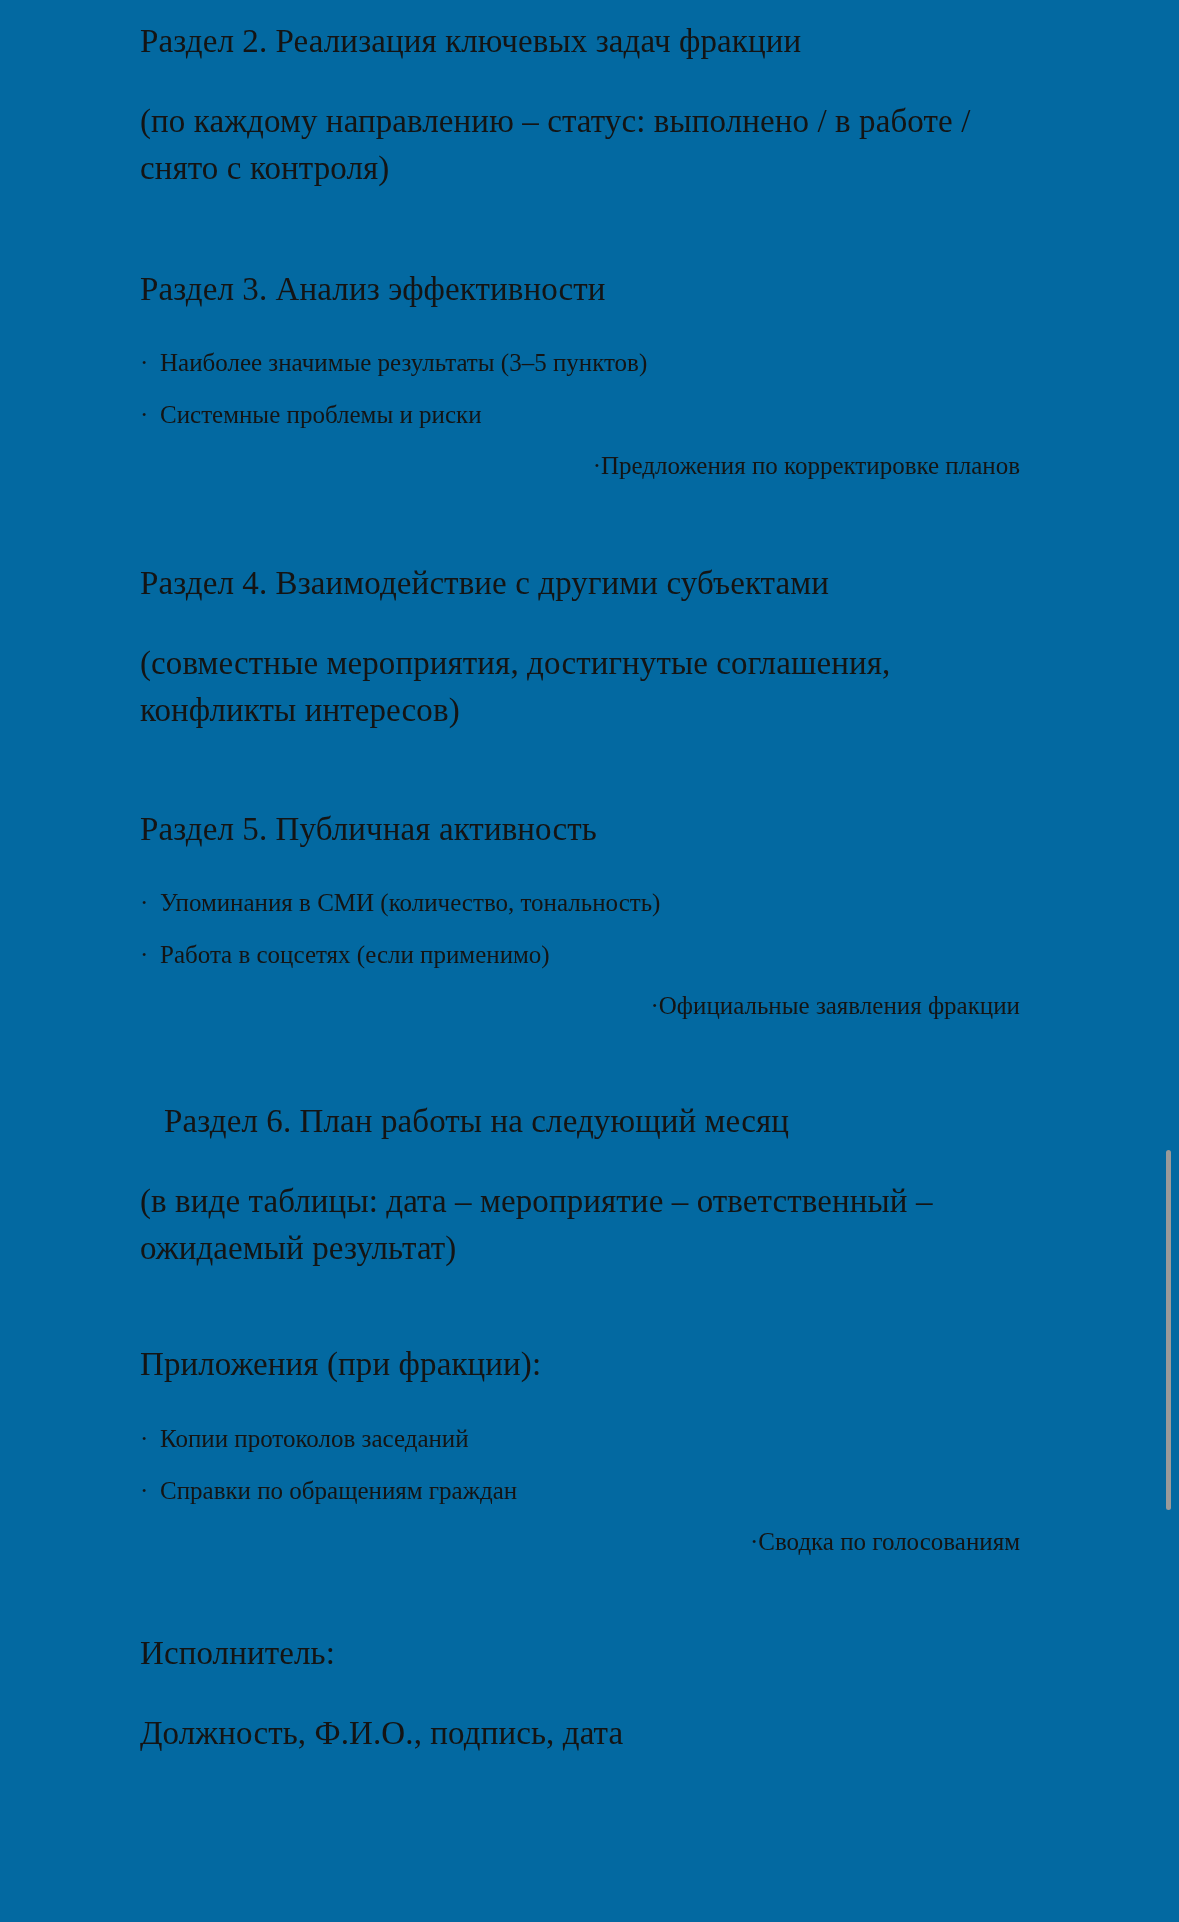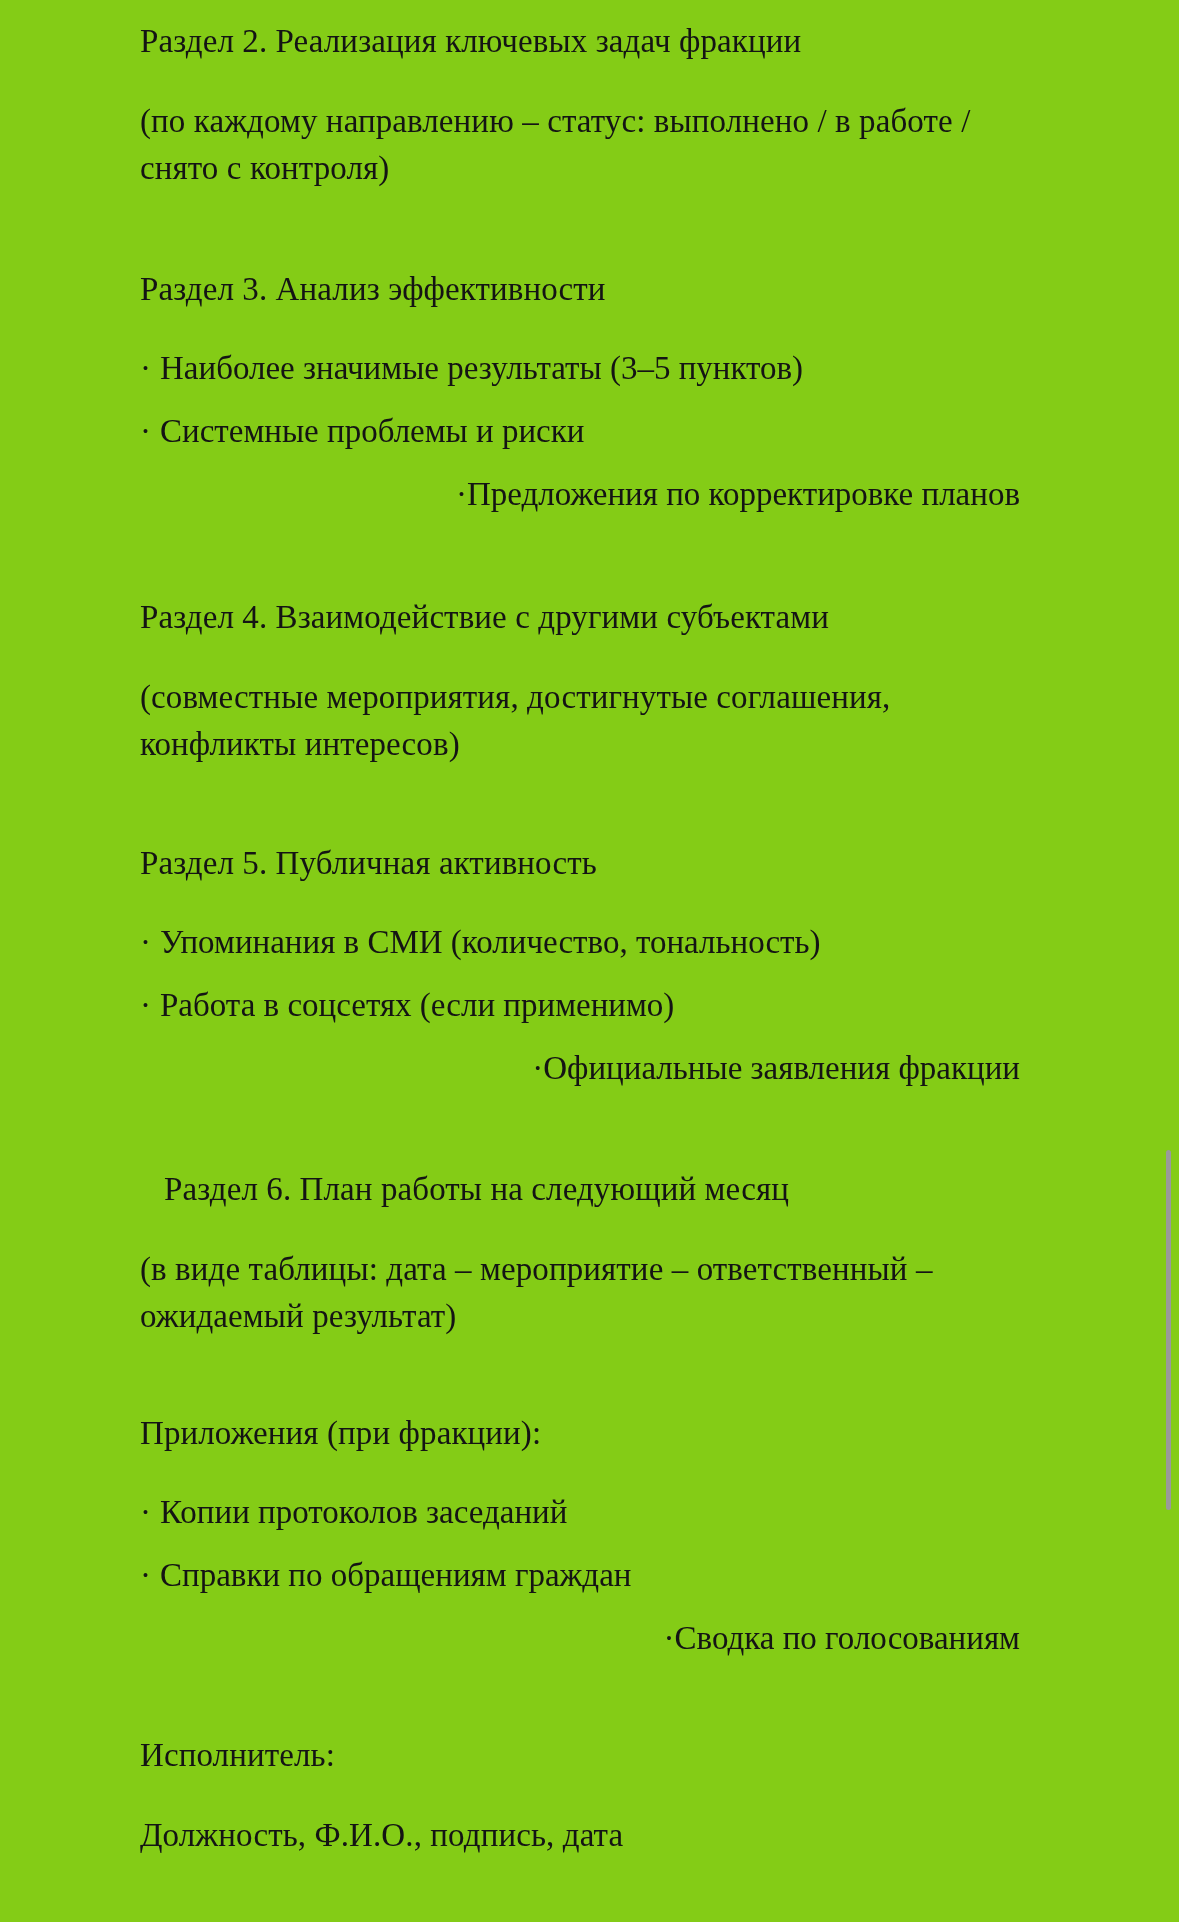--- a/index.html
+++ b/index.html
@@ -12,21 +12,21 @@
     height: 1922px;
     position: relative;
     overflow: hidden;
     font-family: "Liberation Serif", "DejaVu Serif", serif;
     color: #111111;
   }
 
   .page {
     position: absolute;
     inset: 0;
-    background: #84cc16;
+    background: #0369a1;
     padding: 0;
   }
 
   .doc-body {
     position: absolute;
     left: 140px;
     top: 0;
     width: 880px;
   }
 
@@ -53,21 +53,21 @@
   .blk-list3     { margin-top: 68px; }
   .blk-sign      { margin-top: 70px; }
   .blk-sign-sub  { margin-top: 18px; }
 
   .bullet-list {
     margin: 0;
     padding: 0;
     list-style: none;
   }
   .bullet-list li {
-    font-size: 33px;
+    font-size: 25px;
     line-height: 1.42;
     color: #141414;
     margin-bottom: 16px;
     white-space: nowrap;
   }
   .bullet-list li:last-child { margin-bottom: 0; text-align: right; }
 
   .bullet-mark {
     display: inline-block;
     width: 20px;

